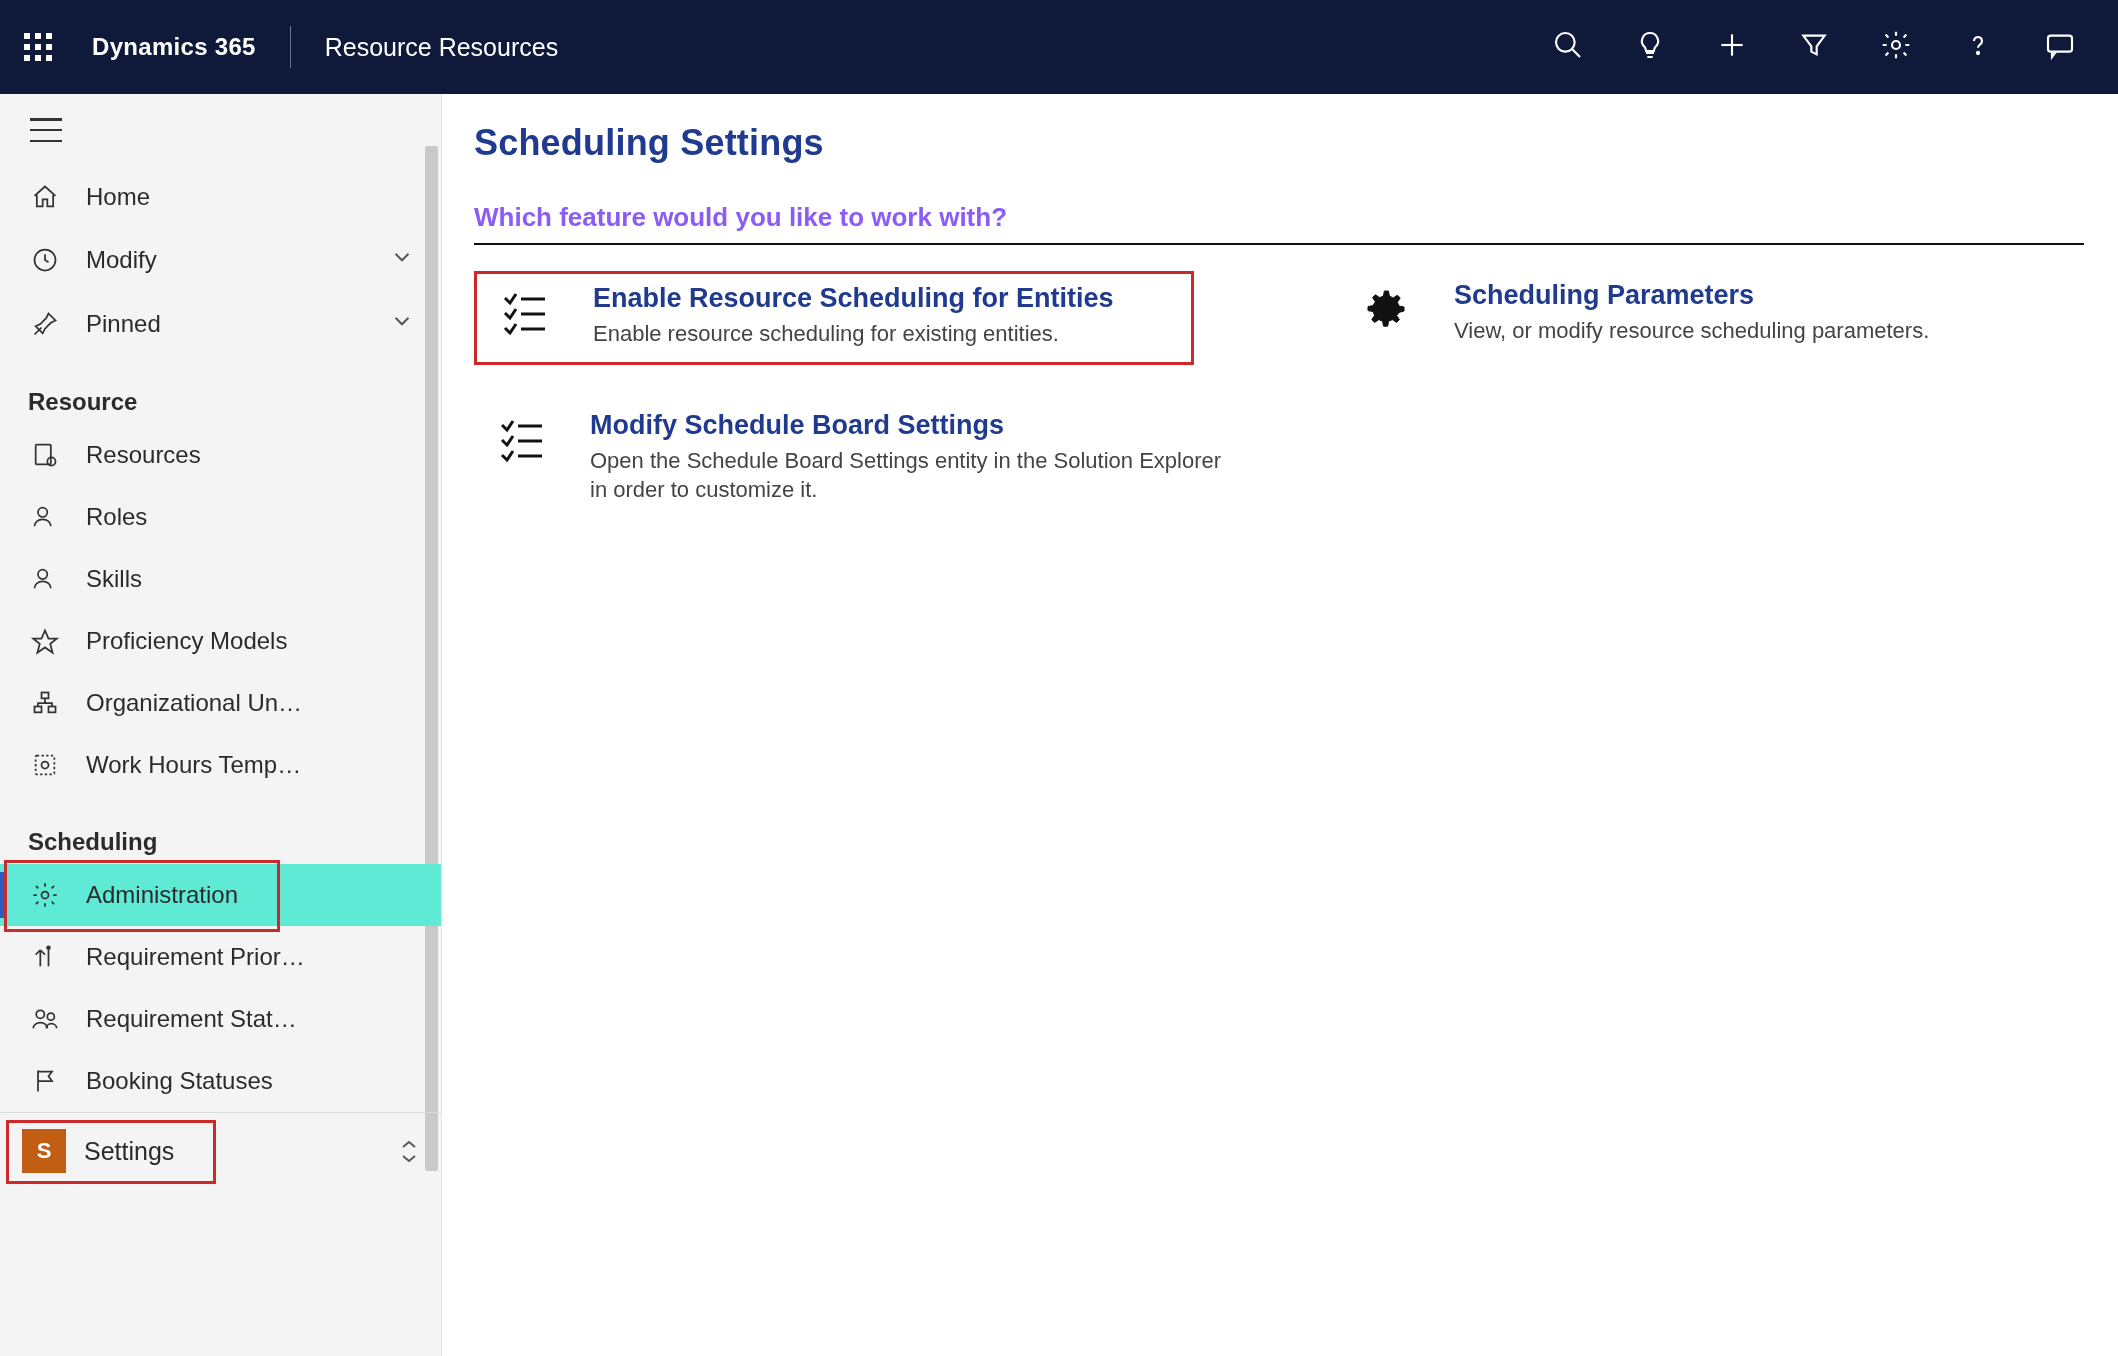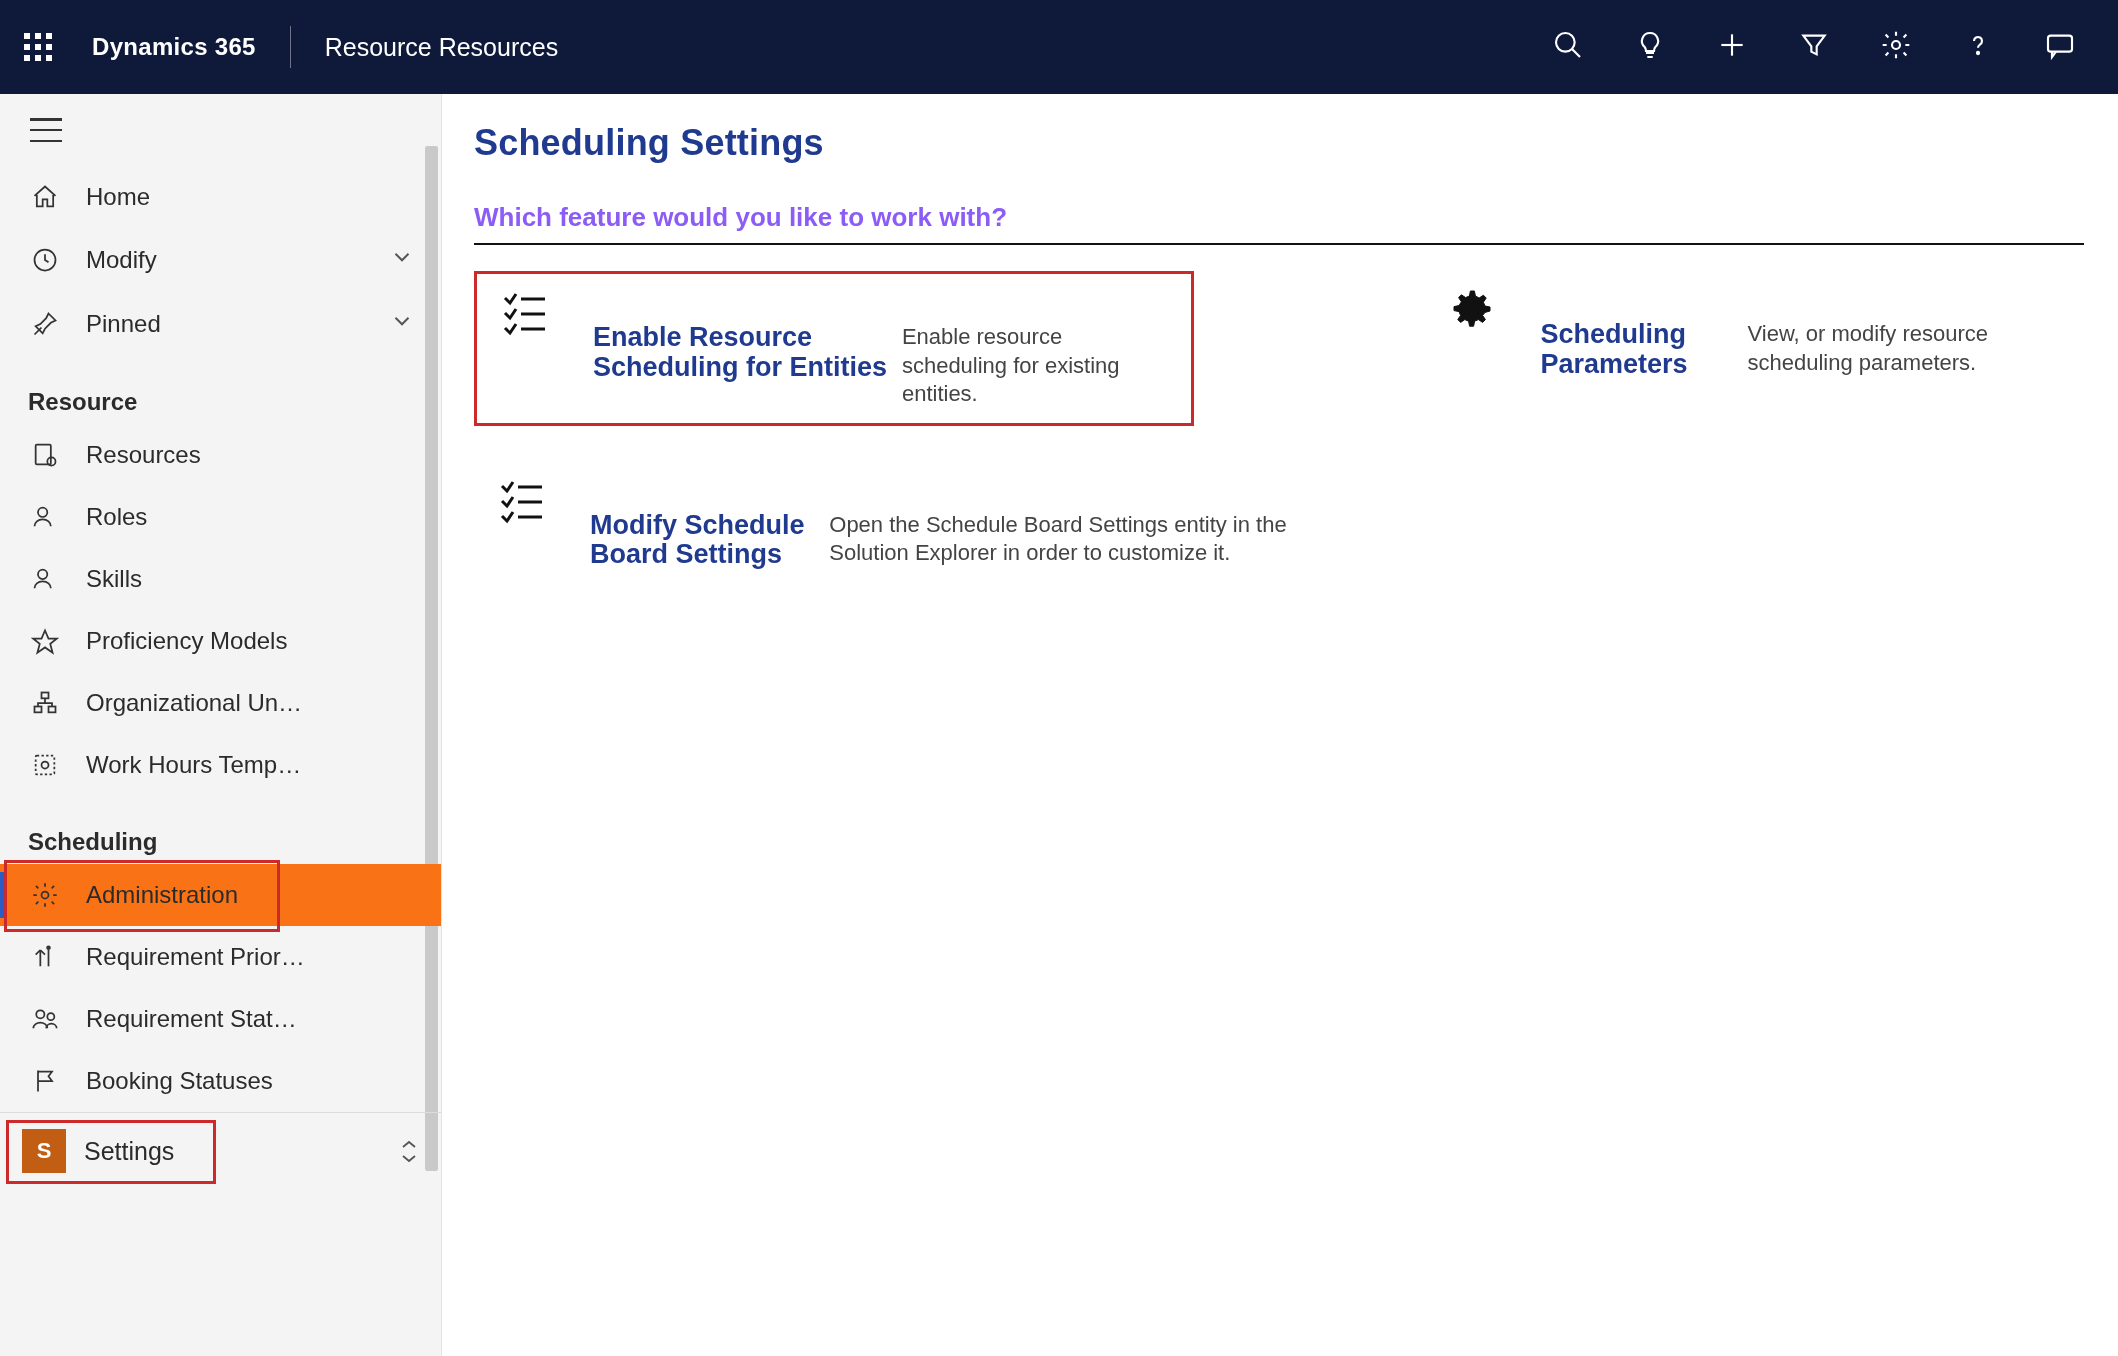--- a/index.html
+++ b/index.html
@@ -81,21 +81,21 @@
   .nav-item .chev svg { width: 26px; height: 26px; stroke: #555; fill: none; stroke-width: 1.8; }
 
   .nav-section {
     padding: 32px 26px 8px 28px;
     font-size: 24px;
     font-weight: 700;
     color: #2b2b2b;
   }
 
   .nav-item.selected {
-    background: #f97316;
+    background: #5eead4;
   }
   .nav-item.selected::before {
     content: ""; position: absolute; left: 0; top: 8px; bottom: 8px; width: 5px; background: #2b5cc2;
   }
 
   .red-box { border: 3px solid #cc2a2a; }
   .red-box-admin { position: absolute; pointer-events: none; }
 
   
   .area-switch {
@@ -133,21 +133,21 @@
   .tiles-row { display: flex; gap: 90px; margin-top: 26px; }
   .tiles-col { display: flex; flex-direction: column; gap: 36px; }
 
   .tile {
     display: flex; gap: 44px; align-items: flex-start;
     padding: 10px 18px 14px 24px;
   }
   .tile.redbox { border: 3px solid #cc2a2a; padding: 10px 18px 14px 24px; width: 720px; }
   .tile .tile-icon { width: 48px; height: 48px; margin-top: 4px; flex-shrink: 0; }
   .tile .tile-icon svg { width: 48px; height: 48px; }
-  .tile .tile-content { display: flex; flex-direction: row; gap: 6px; margin-top: 39px; }
+  .tile .tile-content { display: flex; flex-direction: column; gap: 6px; }
   .tile .tile-title { color: #1f3a8f; font-size: 27px; font-weight: 700; line-height: 1.1; }
   .tile .tile-desc { color: #444; font-size: 22px; max-width: 640px; line-height: 1.3; }
 
   .gear-black svg { fill: #111; stroke: #111; }
 
 </style>
 </head>
 <body>
 
 <div class="topbar">

